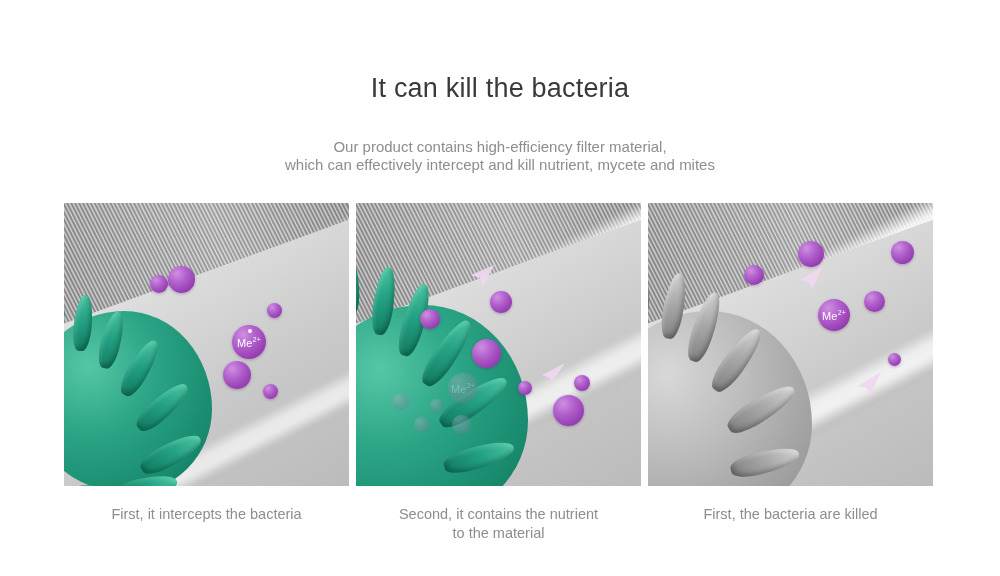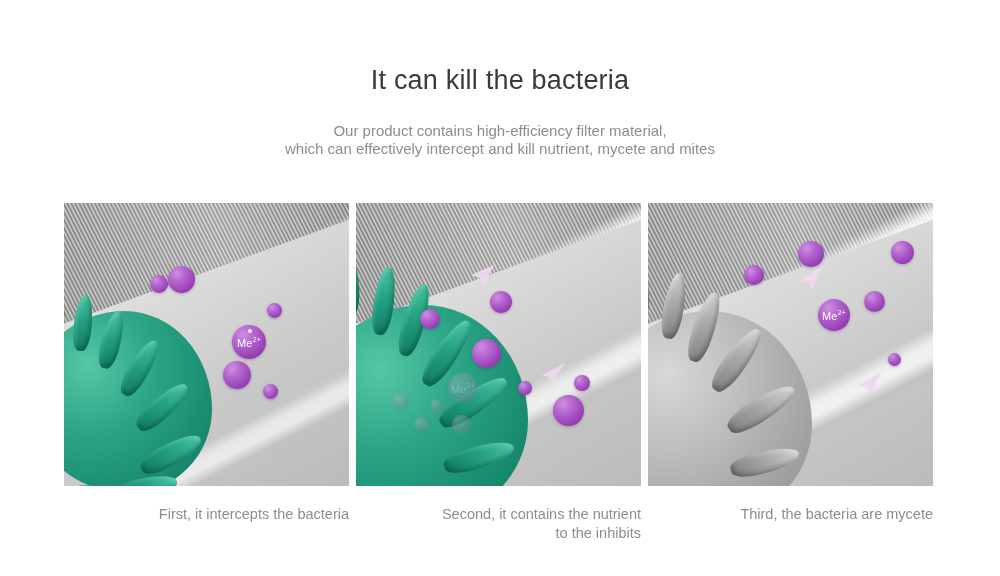--- a/index.html
+++ b/index.html
@@ -11,30 +11,30 @@
     position:relative;
   }
   .slide{width:1000px;height:576px;position:relative;}
 
   
   .heading-block{
     position:absolute;left:0;top:0;width:1000px;
     text-align:center;
   }
   .title{
-    margin:0;
+    margin:8px;
     padding-top:66px;
     font-size:27px;
     font-weight:300;
     color:#3a3a3a;
     letter-spacing:.2px;
     line-height:1.1;
   }
   .subtitle{
-    margin:8px;
+    margin:16px;
     padding-top:18px;
     font-size:15px;
     font-weight:400;
     color:#8d8d8d;
     line-height:1.24;
   }
   .subtitle .l2{display:block;}
 
   
   .panels{
@@ -175,21 +175,21 @@
   
   .captions{
     position:absolute;
     left:64px;top:505px;
     width:869px;height:60px;
     display:flex;
     justify-content:space-between;
   }
   .caption{
     width:285px;
-    text-align:right;
+    text-align:center;
     font-size:14.5px;
     color:#8d8d8d;
     line-height:1.28;
   }
   .caption .l2{display:block;}
 </style>
 </head>
 <body>
 
 <div class="slide">
@@ -322,20 +322,20 @@
     </div>
 
   </div>
 
   <div class="captions">
     <div class="caption">
       <span>First, it intercepts the bacteria</span>
     </div>
     <div class="caption">
       <span>Second, it contains the nutrient</span>
-      <span class="l2">to the inhibits</span>
+      <span class="l2">to the material</span>
     </div>
     <div class="caption">
-      <span>Third, the bacteria are mycete</span>
+      <span>First, the bacteria are killed</span>
     </div>
   </div>
 
 </div>
 
 </body></html>

